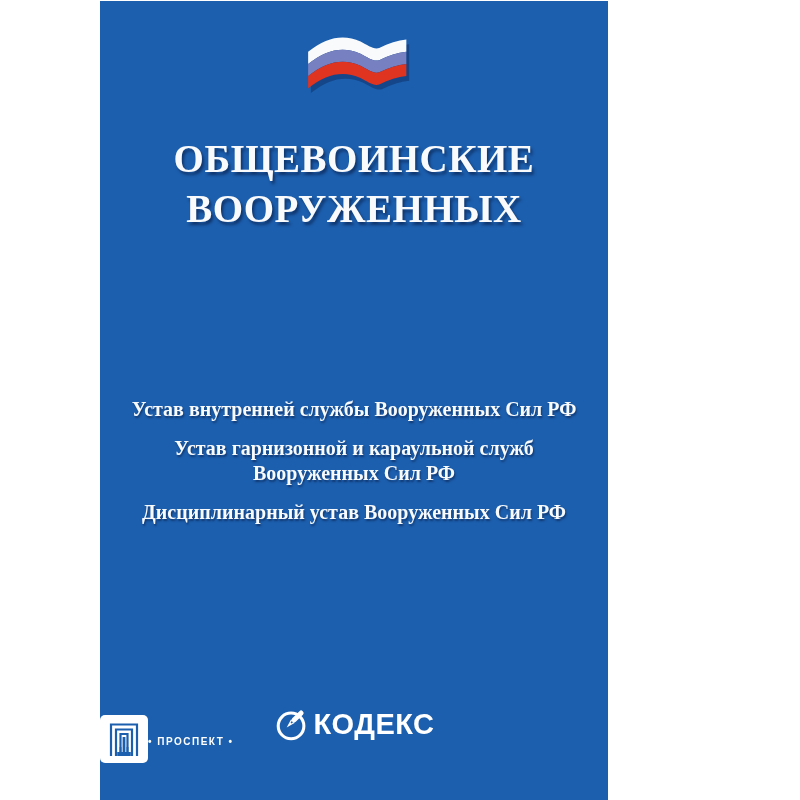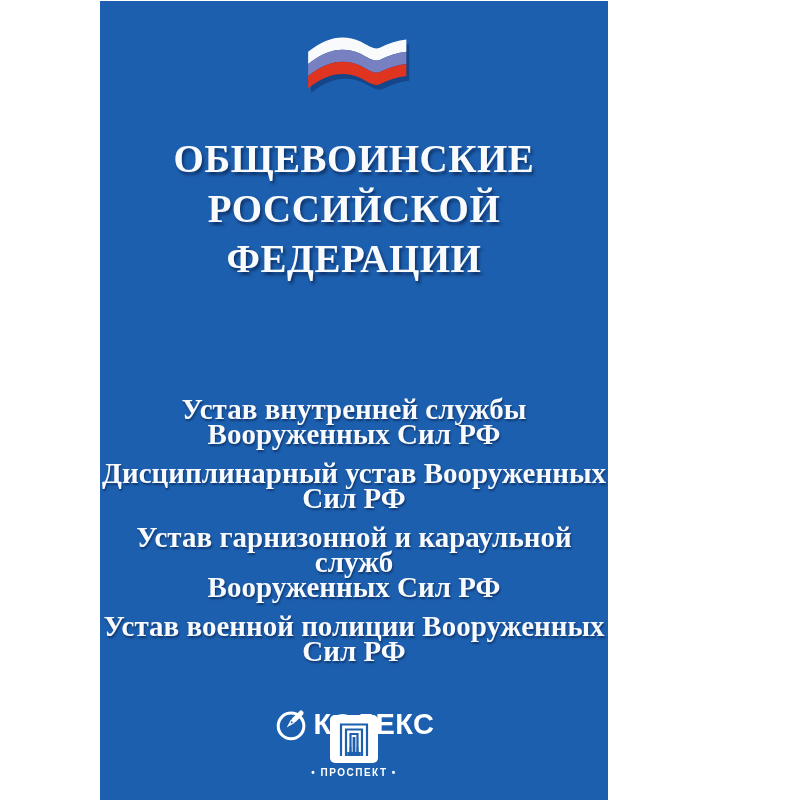--- a/index.html
+++ b/index.html
@@ -42,21 +42,21 @@
     text-shadow:2px 3px 3px rgba(6,18,54,0.55);
   }
   
   .contents-block{
     position:absolute;
     top:396px; left:0;
     width:100%;
     text-align:center;
     color:var(--ink);
     font-weight:bold;
-    font-size:29px;
+    font-size:20px;
     line-height:25px;
   }
   .content-item{
     margin-bottom:14px;
     white-space:pre-line;
     text-shadow:1px 2px 2px rgba(6,18,54,0.5);
   }
   
   .kodeks{
     position:absolute;
@@ -76,21 +76,21 @@
     font-size:29px;
     letter-spacing:0.5px;
     line-height:38px;
   }
   
   .prospekt{
     position:absolute;
     top:714px; left:0;
     width:100%;
     display:flex;
-    flex-direction:column;
+    flex-direction:row;
     align-items:center;
   }
   .prospekt-emblem{width:48px;height:48px;display:block;}
   .prospekt-label{
     margin-top:4px;
     font-family:"Liberation Sans", sans-serif;
     font-weight:700;
     font-size:10px;
     letter-spacing:1.5px;
     color:#ffffff;
@@ -105,30 +105,28 @@
     <svg viewBox="0 0 124 72" xmlns="http://www.w3.org/2000/svg" aria-hidden="true">
       <path d="M11,29 C31,13 49,10 67,18 C75,22 81,27 87,25 C97,20 107,17 116,16 L116,55 C107,56 97,59 87,64 C81,66 75,61 67,57 C49,49 31,52 11,68 Z" fill="rgba(8,25,70,0.35)"></path>
       <path d="M8,24 C28,8 46,5 64,13 C72,17 78,22 84,20 C94,15 104,12 113,11 L113,24 C104,25 94,28 84,33 C78,35 72,30 64,26 C46,18 28,21 8,37 Z" fill="#f8fafc"></path>
       <path d="M8,37 C28,21 46,18 64,26 C72,30 78,35 84,33 C94,28 104,25 113,24 L113,37 C104,38 94,41 84,46 C78,48 72,43 64,39 C46,31 28,34 8,50 Z" fill="#7780c1"></path>
       <path d="M8,50 C28,34 46,31 64,39 C72,43 78,48 84,46 C94,41 104,38 113,37 L113,50 C104,51 94,54 84,59 C78,61 72,56 64,52 C46,44 28,47 8,63 Z" fill="#de3420"></path>
     </svg>
   </div>
 
   <div class="title-block">
     <div>ОБЩЕВОИНСКИЕ</div>
-    <div>РОССИЙСКОЙ</div>
-    <div>ФЕДЕРАЦИИ</div>
+    <div>ВООРУЖЕННЫХ</div>
   </div>
 
   <div class="contents-block">
     <div class="content-item">Устав внутренней службы Вооруженных Сил РФ</div>
-    <div class="content-item">Дисциплинарный устав Вооруженных Сил РФ</div>
     <div class="content-item">Устав гарнизонной и караульной служб
 Вооруженных Сил РФ</div>
-    <div class="content-item">Устав военной полиции Вооруженных Сил РФ</div>
+    <div class="content-item">Дисциплинарный устав Вооруженных Сил РФ</div>
   </div>
 
   <div class="kodeks">
     <svg viewBox="0 0 40 40" xmlns="http://www.w3.org/2000/svg" aria-hidden="true">
       <circle cx="19" cy="22" r="13.5" fill="none" stroke="#ffffff" stroke-width="3.2"></circle>
       <g transform="rotate(45 19 19)">
         <rect x="16.4" y="1.5" width="5.2" height="15.5" rx="2.4" fill="#ffffff"></rect>
         <path d="M16.4,16.5 L19,25.5 L21.6,16.5 Z" fill="#ffffff"></path>
         <circle cx="19" cy="18" r="1.1" fill="#1c5fae"></circle>
       </g>

